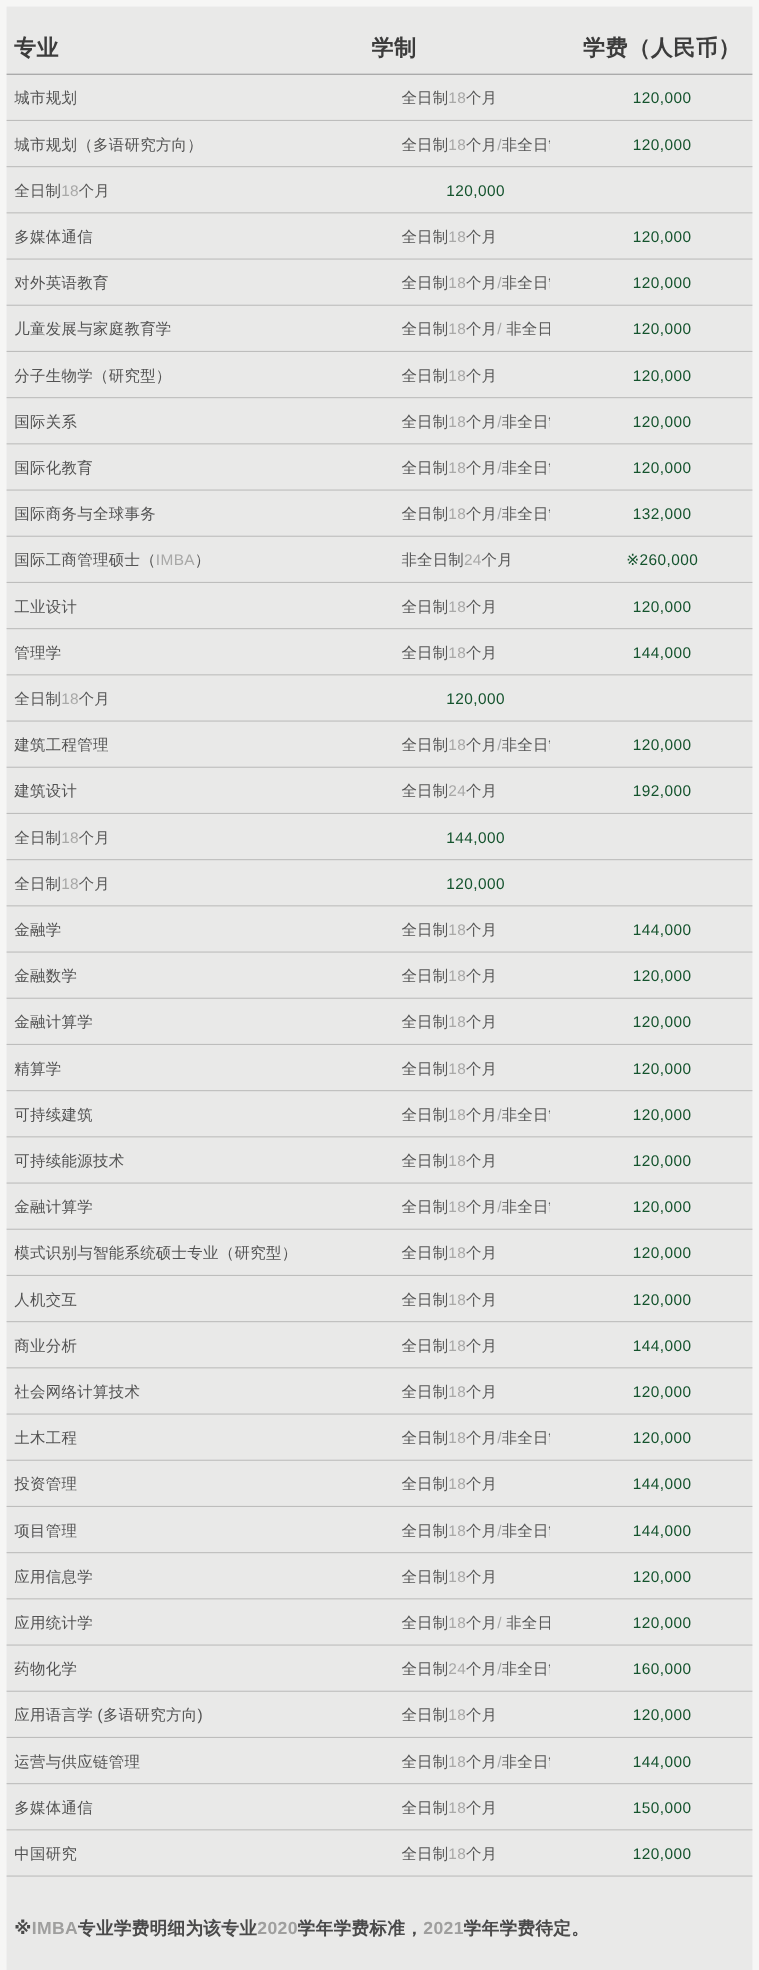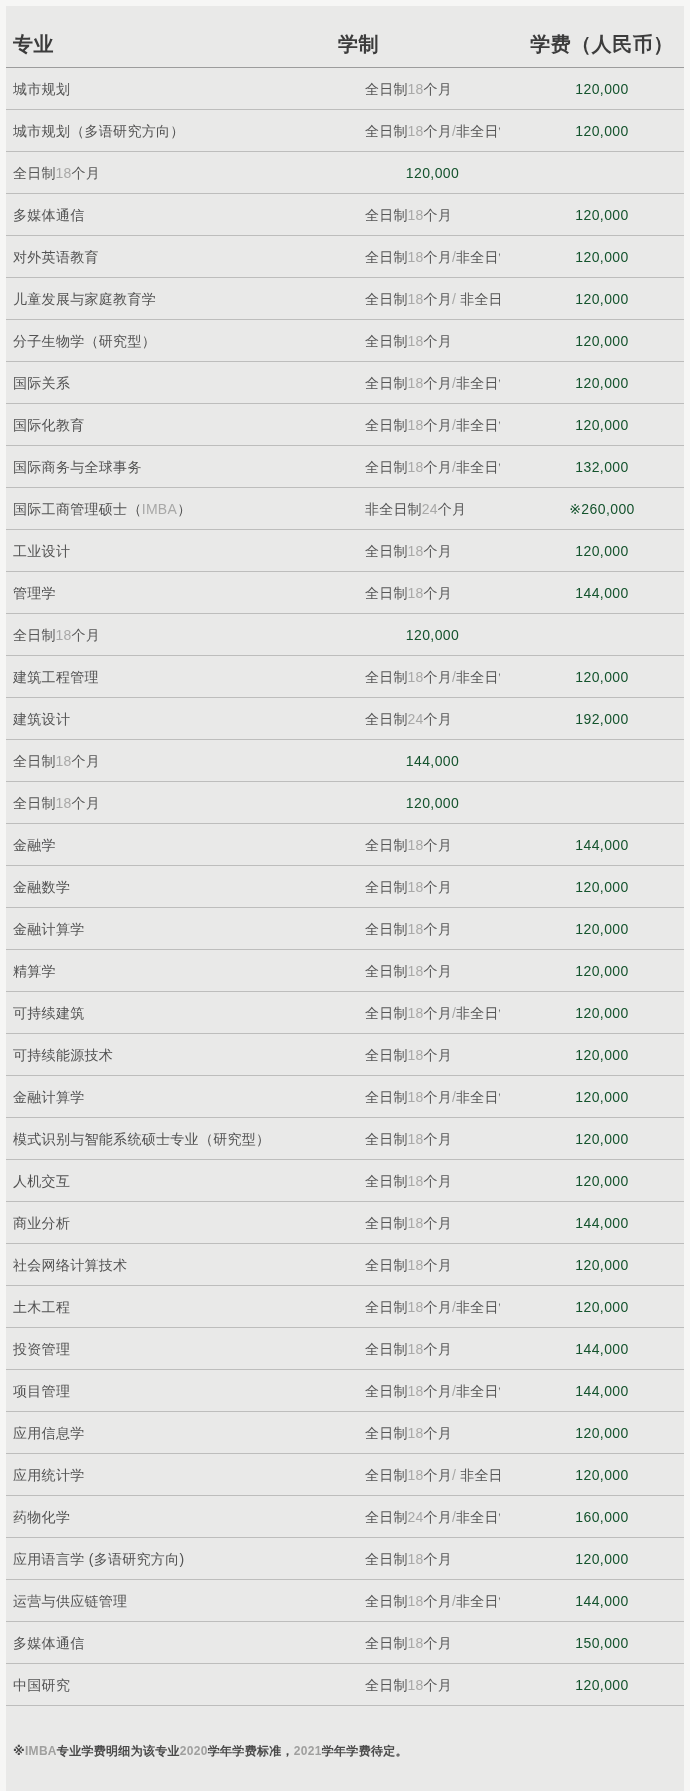--- a/index.html
+++ b/index.html
@@ -36,21 +36,21 @@
     gap:27px;
   }
   .cell{ font-size:14px; line-height:18px; white-space:nowrap; overflow:hidden; }
   .cell.major{ color:#535353; letter-spacing:0.3px; }
   .cell.duration{ color:#565656; letter-spacing:0.2px; }
   .cell.fee{ color:#14532d; text-align:center; letter-spacing:0.4px; }
   .dimchar{ color:#a8a8a7; }
   .footnote{
     margin-top:37px;
     padding:0 7px;
-    font-size:12px;
+    font-size:16px;
     font-weight:bold;
     color:#4a4a4a;
     letter-spacing:0.3px;
   }
   .footnote .dimchar{ color:#9f9f9e; font-weight:bold; }
 </style>
 </head>
 <body>
 
 <div class="panel">

